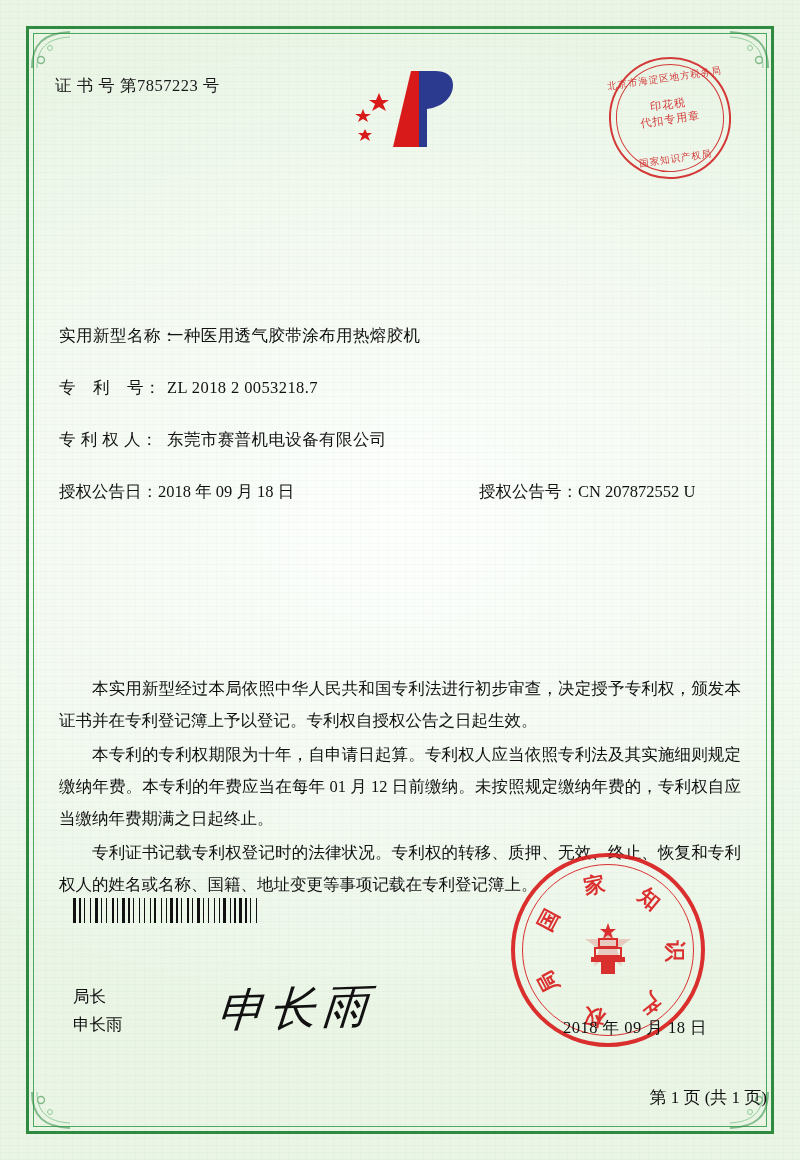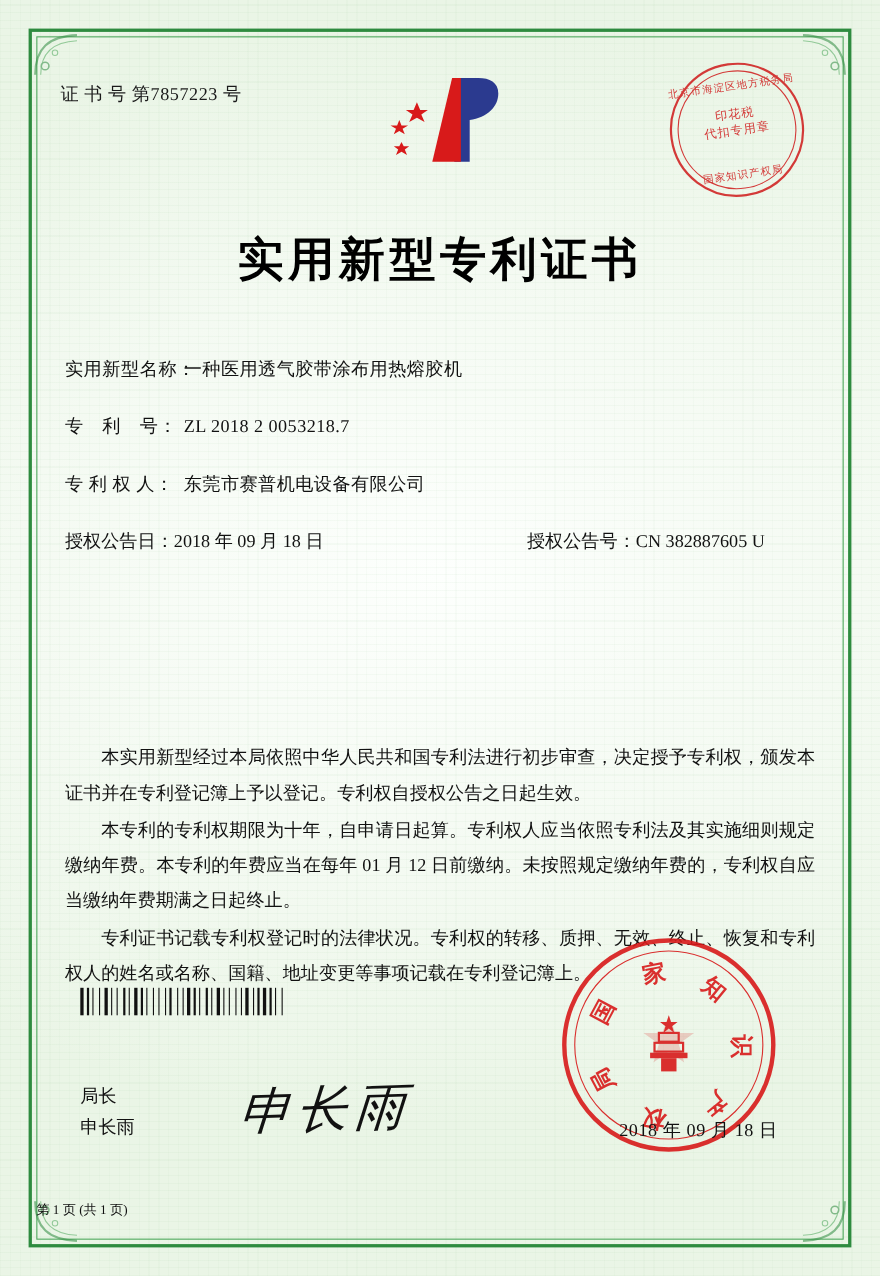--- a/index.html
+++ b/index.html
@@ -271,22 +271,22 @@
     font-size: 16.5px;
     color: #111;
     letter-spacing: 0.5px;
   }
 
   
   .footer {
     position: absolute;
     left: 0; right: 0;
     bottom: 18px;
-    text-align: left;
-    font-size: 12px;
+    text-align: right;
+    font-size: 17px;
     color: #111;
   }
 </style>
 </head>
 <body>
 
 <div id="page">
 
   <div class="border-outer"></div>
   <div class="border-inner"></div>
@@ -345,35 +345,34 @@
     <div class="stamp-tax">
       <div class="inner-ring"></div>
       <div class="arc-top">北京市海淀区地方税务局</div>
       <div class="mid">
         <div>印花税</div>
         <div>代扣专用章</div>
       </div>
       <div class="arc-bottom">国家知识产权局</div>
     </div>
 
-    <div class="title">实用新型专利证书</div>
 
     <div class="fields">
       <div class="field">
         <span class="lbl">实用新型名称：</span><span class="val">一种医用透气胶带涂布用热熔胶机</span>
       </div>
       <div class="field">
         <span class="lbl">专　利　号：</span><span class="val">ZL 2018 2 0053218.7</span>
       </div>
       <div class="field">
         <span class="lbl">专 利 权 人：</span><span class="val">东莞市赛普机电设备有限公司</span>
       </div>
       <div class="field-row2">
         <span class="left"><span>授权公告日：</span><span>2018 年 09 月 18 日</span></span>
-        <span class="right"><span>授权公告号：</span><span>CN 382887605 U</span></span>
+        <span class="right"><span>授权公告号：</span><span>CN 207872552 U</span></span>
       </div>
     </div>
 
     <div class="paras">
       <p>本实用新型经过本局依照中华人民共和国专利法进行初步审查，决定授予专利权，颁发本证书并在专利登记簿上予以登记。专利权自授权公告之日起生效。</p>
       <p>本专利的专利权期限为十年，自申请日起算。专利权人应当依照专利法及其实施细则规定缴纳年费。本专利的年费应当在每年 01 月 12 日前缴纳。未按照规定缴纳年费的，专利权自应当缴纳年费期满之日起终止。</p>
       <p>专利证书记载专利权登记时的法律状况。专利权的转移、质押、无效、终止、恢复和专利权人的姓名或名称、国籍、地址变更等事项记载在专利登记簿上。</p>
     </div>
 
     <div class="barcode" id="barcode"><span style="width:3px"></span><span style="width:1px;background:transparent"></span><span style="width:2px"></span><span style="width:1px;background:transparent"></span><span style="width:1px"></span><span style="width:3px;background:transparent"></span><span style="width:1px"></span><span style="width:2px;background:transparent"></span><span style="width:3px"></span><span style="width:1px;background:transparent"></span><span style="width:1px"></span><span style="width:2px;background:transparent"></span><span style="width:1px"></span><span style="width:3px;background:transparent"></span><span style="width:2px"></span><span style="width:1px;background:transparent"></span><span style="width:1px"></span><span style="width:2px;background:transparent"></span><span style="width:3px"></span><span style="width:1px;background:transparent"></span><span style="width:2px"></span><span style="width:1px;background:transparent"></span><span style="width:1px"></span><span style="width:3px;background:transparent"></span><span style="width:1px"></span><span style="width:2px;background:transparent"></span><span style="width:1px"></span><span style="width:3px;background:transparent"></span><span style="width:1px"></span><span style="width:1px;background:transparent"></span><span style="width:2px"></span><span style="width:3px;background:transparent"></span><span style="width:1px"></span><span style="width:2px;background:transparent"></span><span style="width:1px"></span><span style="width:1px;background:transparent"></span><span style="width:3px"></span><span style="width:1px;background:transparent"></span><span style="width:2px"></span><span style="width:1px;background:transparent"></span><span style="width:1px"></span><span style="width:3px;background:transparent"></span><span style="width:2px"></span><span style="width:1px;background:transparent"></span><span style="width:1px"></span><span style="width:2px;background:transparent"></span><span style="width:3px"></span><span style="width:1px;background:transparent"></span><span style="width:1px"></span><span style="width:2px;background:transparent"></span><span style="width:1px"></span><span style="width:3px;background:transparent"></span><span style="width:1px"></span><span style="width:2px;background:transparent"></span><span style="width:1px"></span><span style="width:1px;background:transparent"></span><span style="width:3px"></span><span style="width:2px;background:transparent"></span><span style="width:1px"></span><span style="width:1px;background:transparent"></span><span style="width:2px"></span><span style="width:1px;background:transparent"></span><span style="width:3px"></span><span style="width:1px;background:transparent"></span><span style="width:2px"></span><span style="width:1px;background:transparent"></span><span style="width:1px"></span><span style="width:3px;background:transparent"></span><span style="width:1px"></span><span style="width:2px;background:transparent"></span></div>

